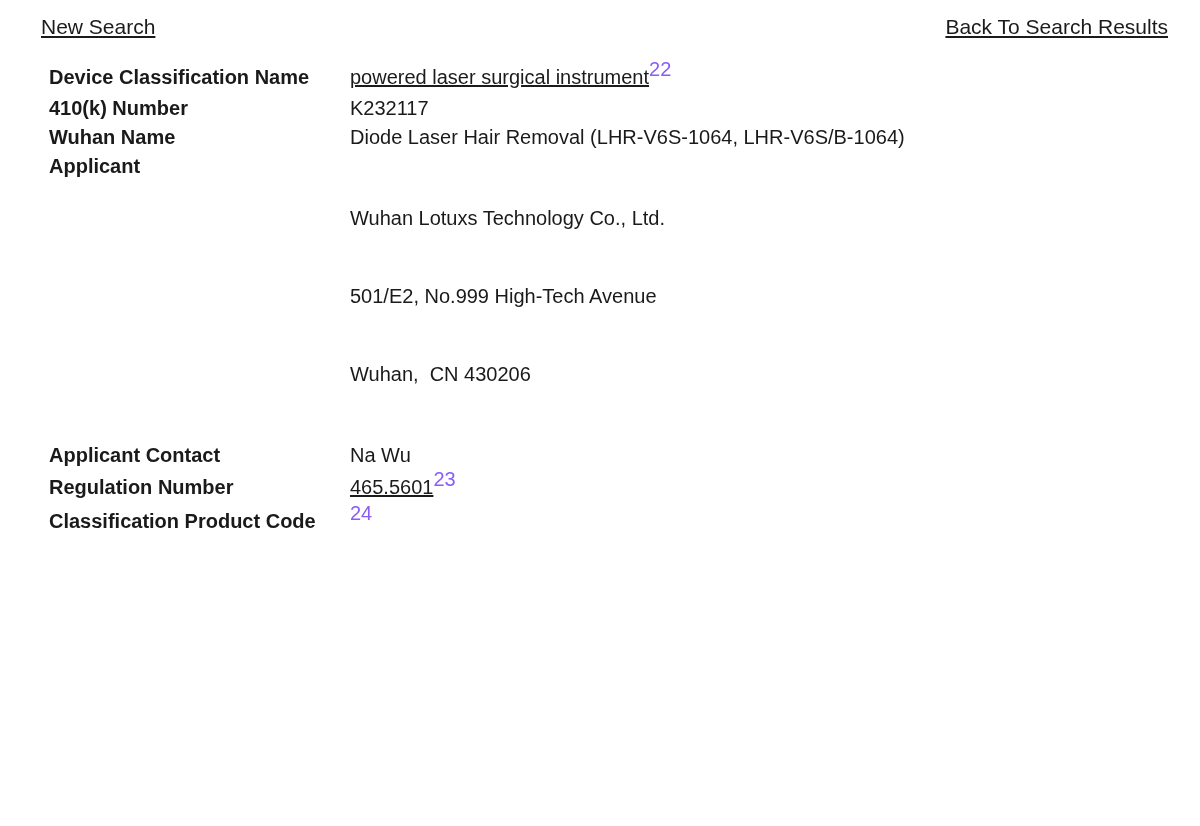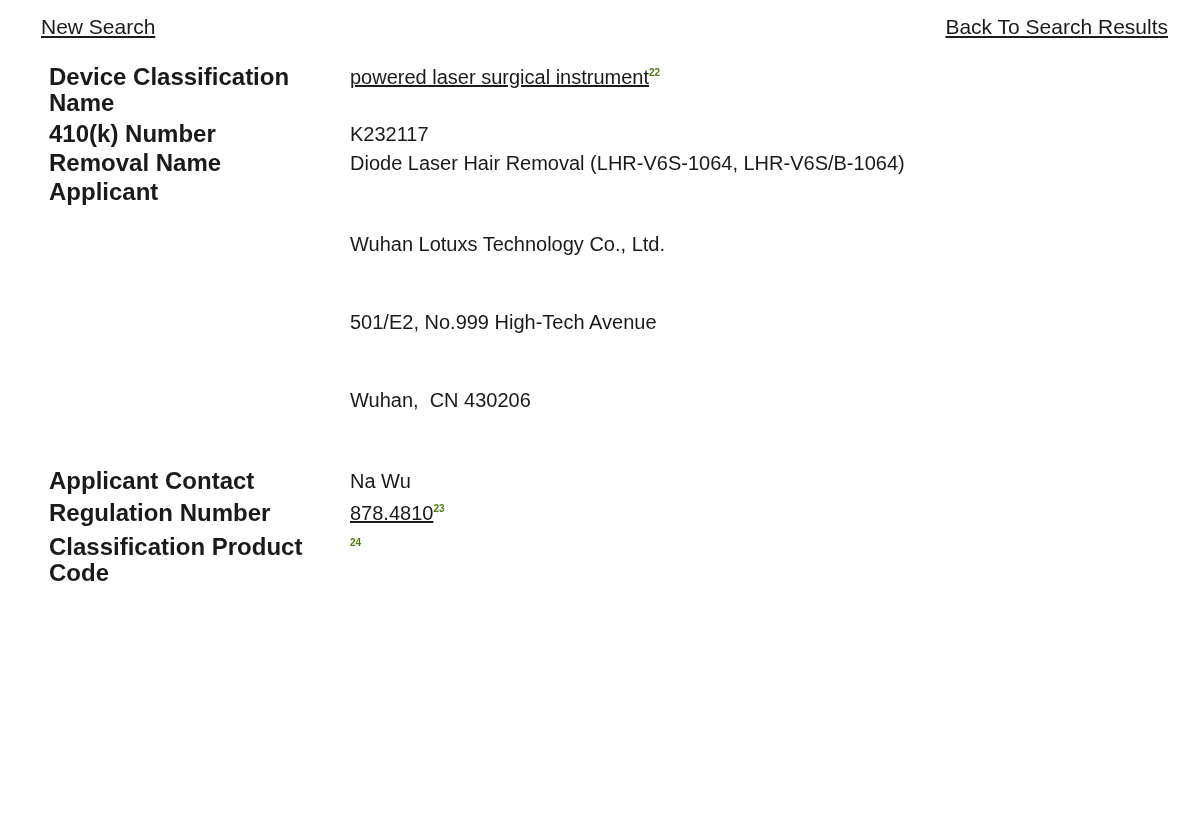--- a/index.html
+++ b/index.html
@@ -33,43 +33,42 @@
   table.record {
     border-collapse: collapse;
     margin: 21px 0 0 49px;
   }
   table.record th {
     width: 301px;
     min-width: 301px;
     text-align: left;
     vertical-align: top;
     font-weight: bold;
-    font-size: 24px;
+    font-size: 20px;
     line-height: 26px;
     padding: 0 0 3px 0;
   }
   table.record td {
     text-align: left;
     vertical-align: top;
     font-size: 20px;
     line-height: 26px;
     padding: 0 0 3px 0;
     white-space: pre-wrap;
   }
   tr.sup-row th, tr.sup-row td {
     padding-top: 3px;
     padding-bottom: 5px;
   }
   td sup {
-    font-size: 10px;
+    font-size: 20px;
     line-height: 0;
     vertical-align: super;
-    color: #4d7c0f;
+    color: #8b5cf6;
     text-decoration: none;
-    font-weight: bold;
   }
   .addr-line { white-space: pre-wrap; }
 </style>
 </head>
 <body>
 
 <div class="page">
 
   <div class="topnav">
     <a class="nav-link">New Search</a>
@@ -80,38 +79,38 @@
     <tbody>
       <tr class="sup-row">
         <th>Device Classification Name</th>
         <td><a class="vlink">powered laser surgical instrument</a><sup>22</sup></td>
       </tr>
       <tr>
         <th>410(k) Number</th>
         <td>K232117</td>
       </tr>
       <tr>
-        <th>Removal Name</th>
+        <th>Wuhan Name</th>
         <td>Diode Laser Hair Removal (LHR-V6S-1064, LHR-V6S/B-1064)</td>
       </tr>
       <tr>
         <th>Applicant</th>
         <td>
           <div class="addr-line">Wuhan Lotuxs Technology Co., Ltd.</div>
           <div class="addr-line">501/E2, No.999 High-Tech Avenue</div>
           <div class="addr-line">Wuhan,  CN 430206</div>
         </td>
       </tr>
       <tr>
         <th>Applicant Contact</th>
         <td>Na Wu</td>
       </tr>
       <tr class="sup-row">
         <th>Regulation Number</th>
-        <td><a class="vlink">878.4810</a><sup>23</sup></td>
+        <td><a class="vlink">465.5601</a><sup>23</sup></td>
       </tr>
       <tr class="sup-row">
         <th>Classification Product Code</th>
         <td><sup>24</sup></td>
       </tr>
 
     </tbody>
   </table>
 
 </div>

